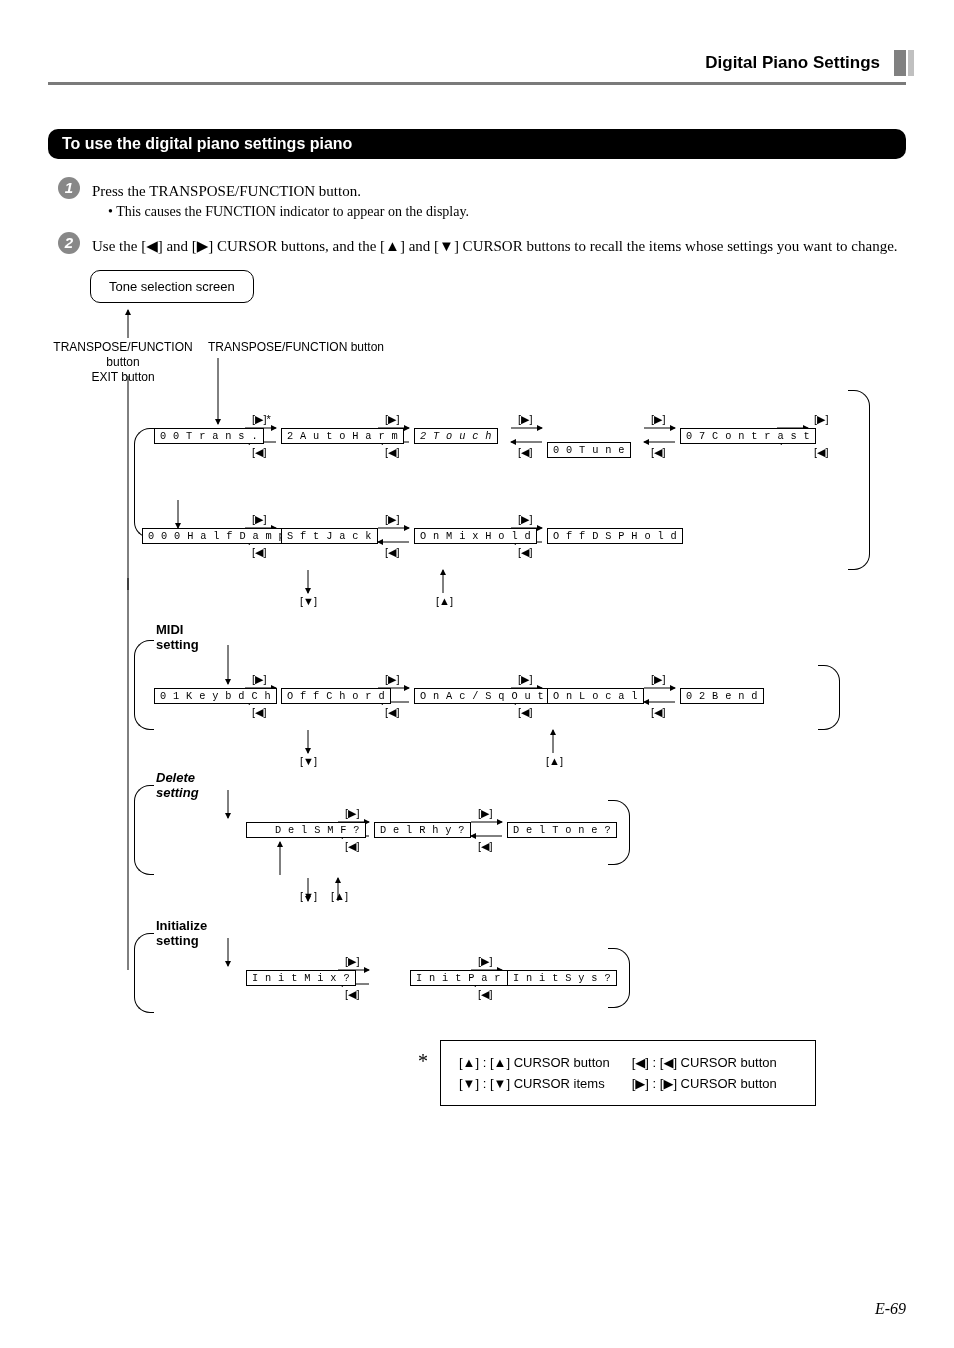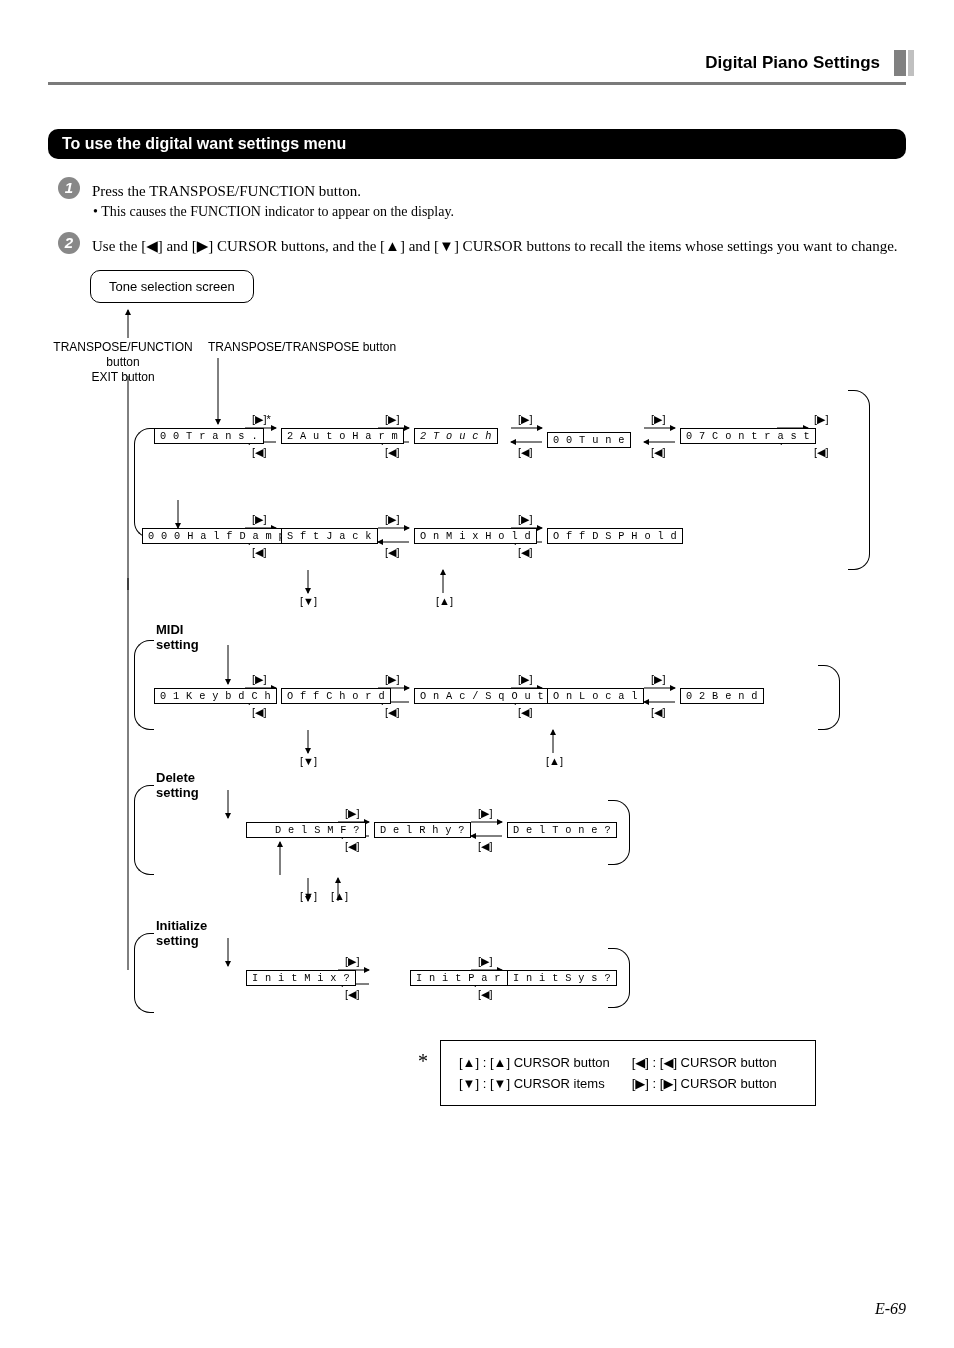--- a/index.html
+++ b/index.html
@@ -78,21 +78,21 @@
     border-radius: 50%;
     background: #888;
     color: #fff;
     font-family: Arial, Helvetica, sans-serif;
     font-style: italic;
     font-weight: bold;
     font-size: 15px;
     text-align: center;
     line-height: 22px;
   }
-  .step .bullet { margin-left: 1px; font-size: 14px; }
+  .step .bullet { margin-left: 16px; font-size: 14px; }
   .diagram-area {
     position: relative;
     width: 860px;
     height: 760px;
     font-family: Arial, Helvetica, sans-serif;
     font-size: 11px;
   }
   .tone-box {
     position: absolute;
     left: 42px;
@@ -178,40 +178,40 @@
 <body>
 
 <div class="page">
 
   <div class="header-row">
     <span class="section-title">Digital Piano Settings</span>
     <span class="end-block"></span>
   </div>
   <hr class="hr-thick">
 
-  <div class="black-bar">To use the digital want settings menu</div>
+  <div class="black-bar">To use the digital piano settings piano</div>
 
   <div class="steps">
     <div class="step">
       <span class="step-num">1</span>
       <span>Press the TRANSPOSE/FUNCTION button.</span><br>
       <span class="bullet">• This causes the FUNCTION indicator to appear on the display.</span>
     </div>
     <div class="step">
       <span class="step-num">2</span>
       <span>Use the [◀] and [▶] CURSOR buttons, and the [▲] and [▼] CURSOR buttons to recall the items whose settings you want to change.</span>
     </div>
   </div>
 
   <div class="diagram-area">
 
     <div class="tone-box">Tone selection screen</div>
 
     <div class="plain-label" style="left:0; top:70px; width:150px;">TRANSPOSE/FUNCTION<br>button<br>EXIT button</div>
-    <div class="plain-label" style="left:160px; top:70px; text-align:left;">TRANSPOSE/TRANSPOSE button</div>
+    <div class="plain-label" style="left:160px; top:70px; text-align:left;">TRANSPOSE/FUNCTION button</div>
 
     <svg class="flow-svg">
       <defs>
         <marker id="ah" markerWidth="7" markerHeight="7" refX="5" refY="3" orient="auto">
           <path d="M0,0 L6,3 L0,6 Z" fill="#000"></path>
         </marker>
       </defs>
 
       <line x1="80" y1="68" x2="80" y2="40" stroke="#000" marker-end="url(#ah)"></line>
 
@@ -281,21 +281,21 @@
       <line x1="423" y1="700" x2="454" y2="700" stroke="#000" marker-end="url(#ah)"></line>
       <line x1="454" y1="714" x2="423" y2="714" stroke="#000" marker-end="url(#ah)"></line>
     </svg>
 
     <div class="lcurve" style="left:86px; top:158px; width:20px; height:110px;"></div>
     <div class="rcurve" style="left:800px; top:120px; width:22px; height:180px;"></div>
 
     <div class="disp" style="left:106px; top:158px;">0 0 T r a n s .</div>
     <div class="disp" style="left:233px; top:158px;">2 A u t o H a r m</div>
     <div class="disp" style="left:366px; top:158px;font-style:italic;">2 T o u c h</div>
-    <div class="disp" style="left:499px; top:162px;">0 0 T u n e</div>
+    <div class="disp" style="left:499px; top:172px;">0 0 T u n e</div>
     <div class="disp" style="left:632px; top:158px;">0 7 C o n t r a s t</div>
 
     <span class="dir-label" style="left:204px; top:143px;">[▶]*</span>
     <span class="dir-label" style="left:204px; top:176px;">[◀]</span>
     <span class="dir-label" style="left:337px; top:143px;">[▶]</span>
     <span class="dir-label" style="left:337px; top:176px;">[◀]</span>
     <span class="dir-label" style="left:470px; top:143px;">[▶]</span>
     <span class="dir-label" style="left:470px; top:176px;">[◀]</span>
     <span class="dir-label" style="left:603px; top:143px;">[▶]</span>
     <span class="dir-label" style="left:603px; top:176px;">[◀]</span>
@@ -330,21 +330,21 @@
     <span class="dir-label" style="left:337px; top:403px;">[▶]</span>
     <span class="dir-label" style="left:337px; top:436px;">[◀]</span>
     <span class="dir-label" style="left:470px; top:403px;">[▶]</span>
     <span class="dir-label" style="left:470px; top:436px;">[◀]</span>
     <span class="dir-label" style="left:603px; top:403px;">[▶]</span>
     <span class="dir-label" style="left:603px; top:436px;">[◀]</span>
 
     <span class="dir-label" style="left:252px; top:485px;">[▼]</span>
     <span class="dir-label" style="left:498px; top:485px;">[▲]</span>
 
-    <div class="group-label" style="left:108px; top:500px;">Delete<br>setting</div>
+    <div class="group-label" style="left:108px; top:500px;font-style:italic;">Delete<br>setting</div>
     <div class="lcurve" style="left:86px; top:515px; width:20px; height:90px;"></div>
     <div class="rcurve" style="left:560px; top:530px; width:22px; height:65px;"></div>
 
     <div class="disp" style="left:198px; top:552px;padding-left:28px;">D e l S M F ?</div>
     <div class="disp" style="left:326px; top:552px;">D e l R h y ?</div>
     <div class="disp" style="left:459px; top:552px;">D e l T o n e ?</div>
     <span class="dir-label" style="left:297px; top:537px;">[▶]</span>
     <span class="dir-label" style="left:297px; top:570px;">[◀]</span>
     <span class="dir-label" style="left:430px; top:537px;">[▶]</span>
     <span class="dir-label" style="left:430px; top:570px;">[◀]</span>

